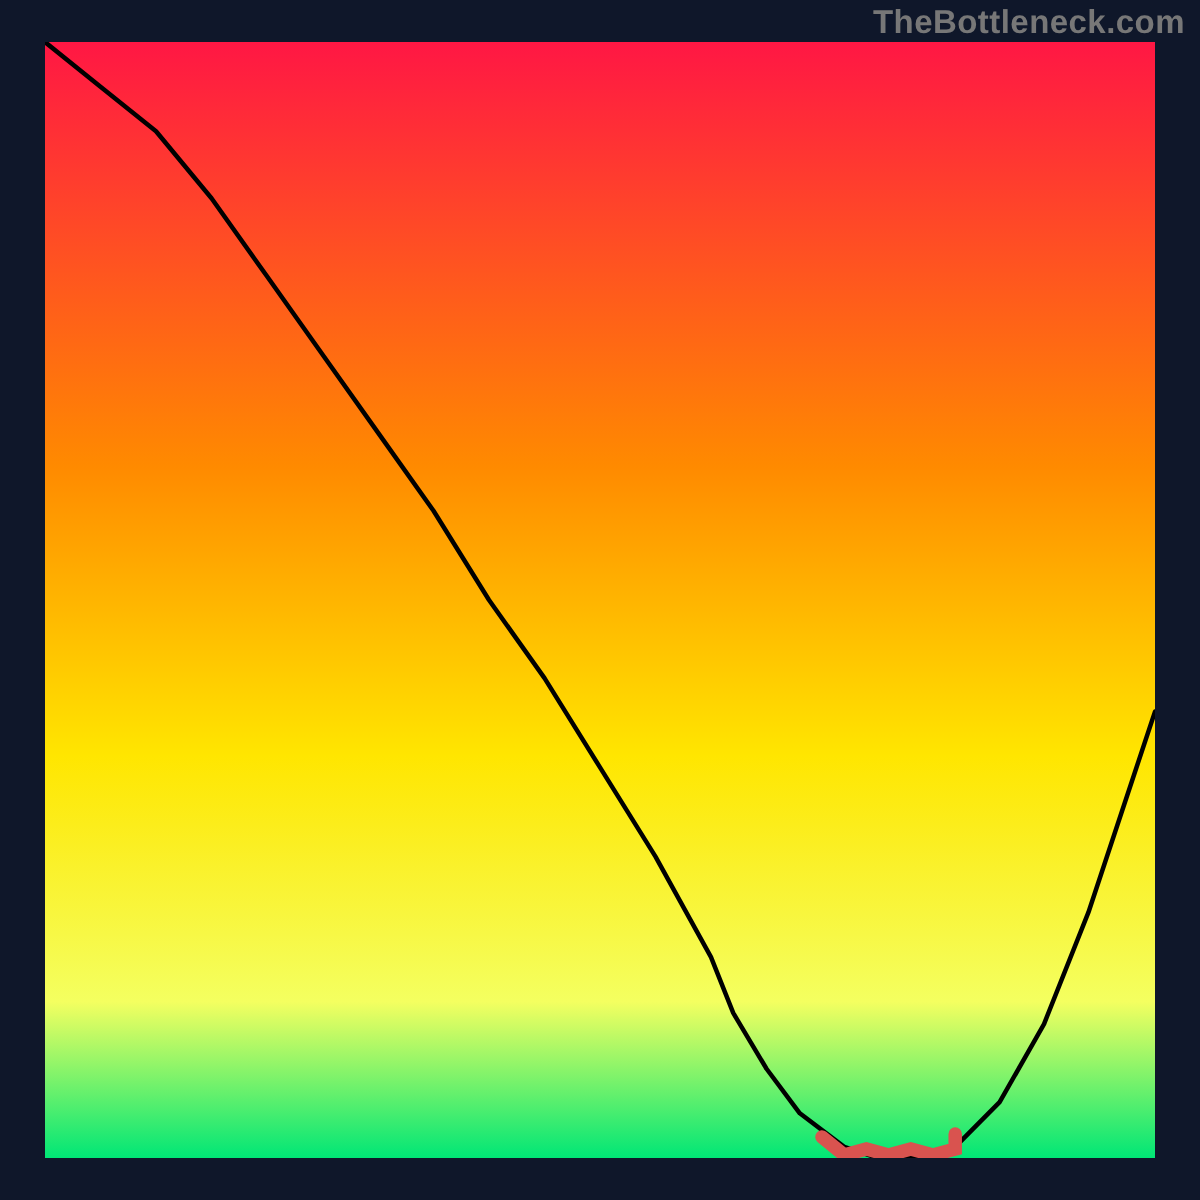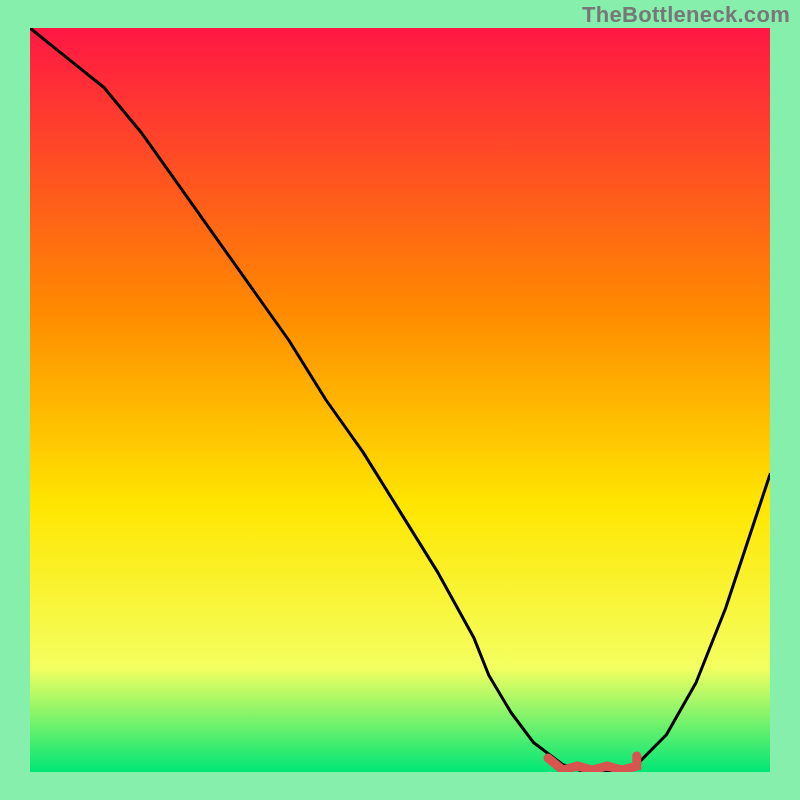--- a/index.html
+++ b/index.html
@@ -8,21 +8,21 @@
     width: 800px;
     height: 800px;
     background: #000;
     overflow: hidden;
     font-family: Arial, Helvetica, sans-serif;
   }
   .frame {
     position: relative;
     width: 800px;
     height: 800px;
-    background: #86efac;
+    background: #0f172a;
   }
   .watermark {
     position: absolute;
     top: 2px;
     right: 10px;
     color: #777;
     font-size: 22px;
     font-weight: 600;
     letter-spacing: 0.3px;
     z-index: 5;

